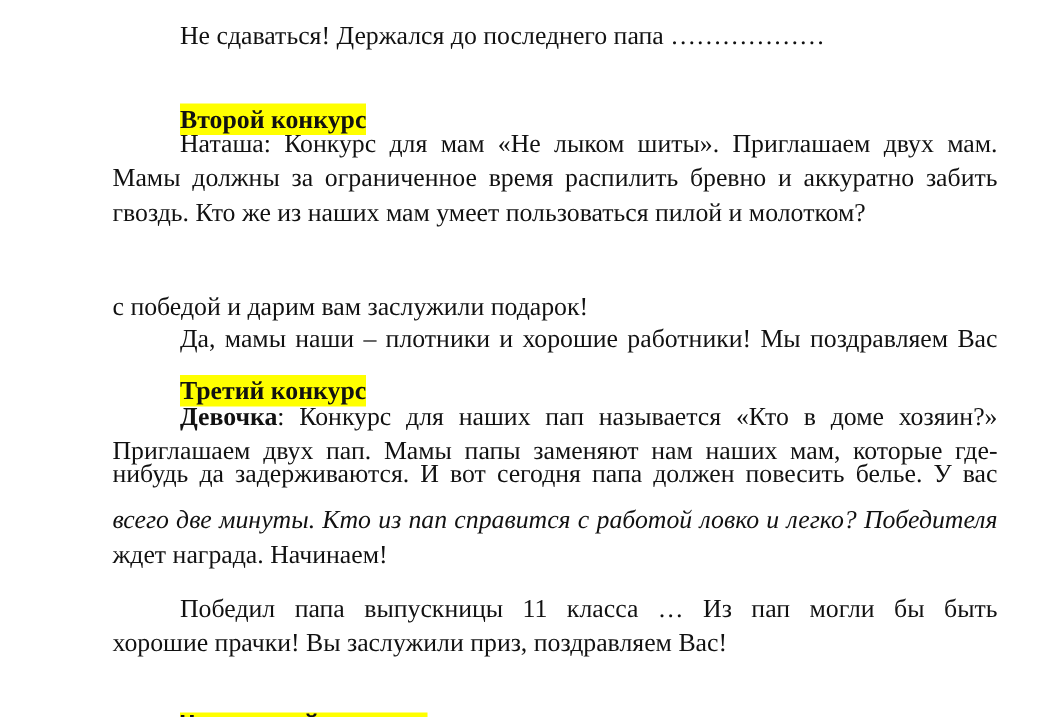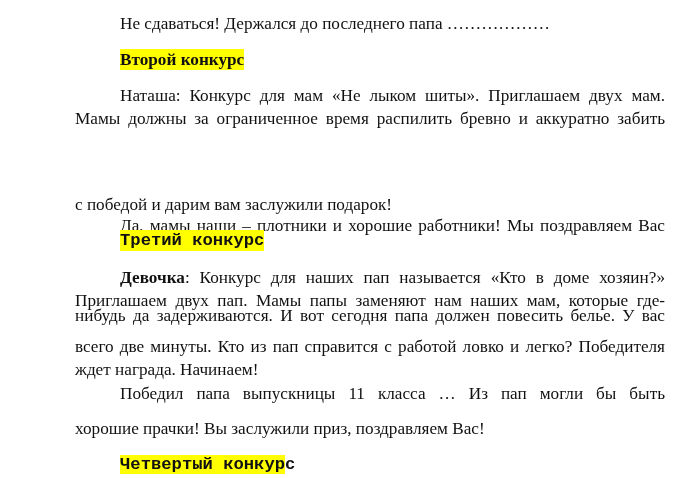--- a/index.html
+++ b/index.html
@@ -38,45 +38,47 @@
       height: 23px;
       overflow: hidden;
     }
     .heading {
       position: absolute;
       left: 120px;
       font-size: 17.2px;
       line-height: 21px;
       font-weight: bold;
       white-space: nowrap;
+      margin-top: 20px;
     }
     .hl { background: #ffff00; }
     b.speaker { font-weight: bold; }
   </style>
 </head>
 <body>
 
 <div class="page">
 
   <div class="line indent" style="top:12px;">Не сдаваться! Держался до последнего папа ………………</div>
 
   <div class="heading hl" style="top:49px;">Второй конкурс</div>
 
   <div class="line indent justify" style="top:84px;">Наташа: Конкурс для мам «Не лыком шиты». Приглашаем двух мам.</div>
   <div class="line justify" style="top:107px;">Мамы должны за ограниченное время распилить бревно и аккуратно забить</div>
+  <div class="line" style="top:130px;">гвоздь. Кто же из наших мам умеет пользоваться пилой и молотком?</div>
 
   <div class="line indent justify" style="top:170px;margin-top:44px;">Да, мамы наши – плотники и хорошие работники! Мы поздравляем Вас</div>
   <div class="line" style="top:193px;">с победой и дарим вам заслужили подарок!</div>
 
-  <div class="heading hl" style="top:230px;font-family:Liberation Mono, monospace;">Третий конкурс</div>
+  <div class="heading hl" style="top:230px;">Третий конкурс</div>
 
   <div class="line indent justify" style="top:266px;"><b class="speaker">Девочка</b><span>: Конкурс для наших пап называется «Кто в доме хозяин?»</span></div>
   <div class="line justify" style="top:289px;">Приглашаем двух пап. Мамы папы заменяют нам наших мам, которые где-</div>
   <div class="line justify" style="top:304px;">нибудь да задерживаются.  И вот сегодня папа должен повесить белье. У вас</div>
-  <div class="line justify" style="top:335px;">всего две минуты. Кто из пап справится с работой ловко и легко? Победителя</div>
+  <div class="line justify" style="top:335px;font-style:italic;">всего две минуты. Кто из пап справится с работой ловко и легко? Победителя</div>
   <div class="line" style="top:358px;">ждет награда. Начинаем!</div>
 
-  <div class="line indent justify" style="top:382px;">Победил папа выпускницы 11 класса …  Из пап могли бы быть</div>
+  <div class="line indent justify" style="top:394px;">Победил папа выпускницы 11 класса …  Из пап могли бы быть</div>
   <div class="line" style="top:417px;">хорошие прачки!  Вы заслужили приз, поздравляем Вас!</div>
 
   <div class="heading" style="top:454px;font-family:Liberation Mono, monospace;"><span class="hl">Четвертый конкур</span><span>с</span></div>
 
 </div>
 
 </body></html>

